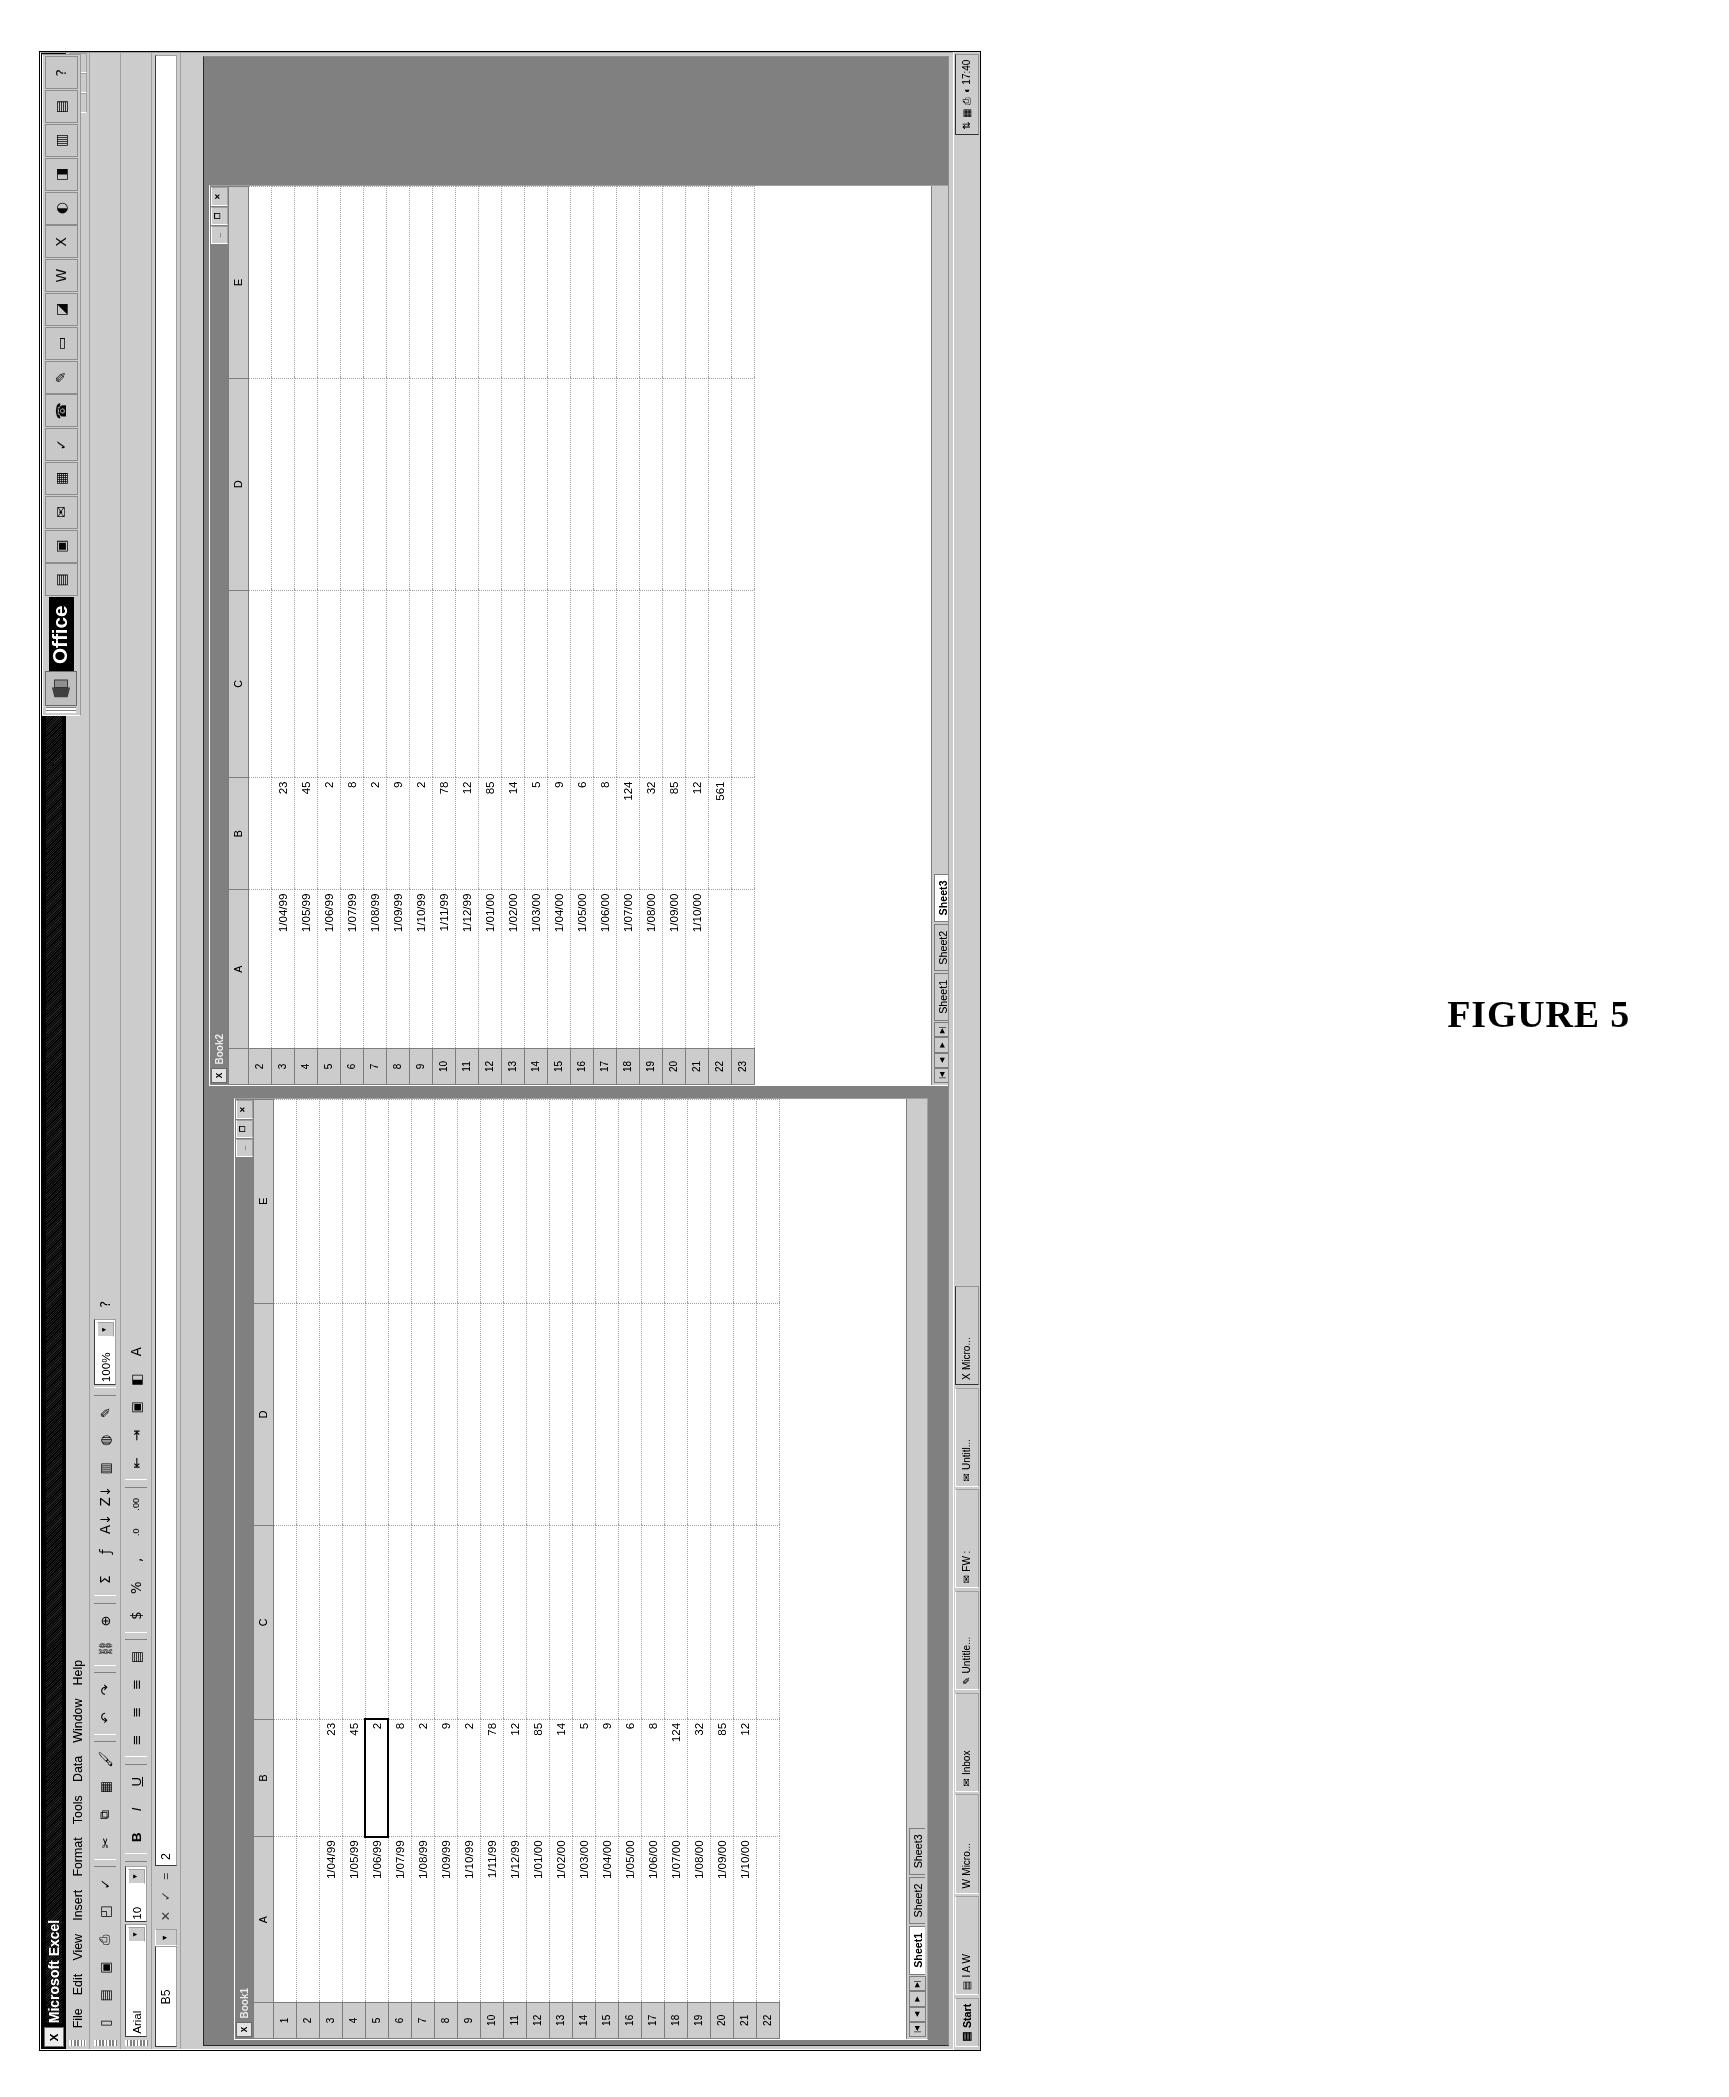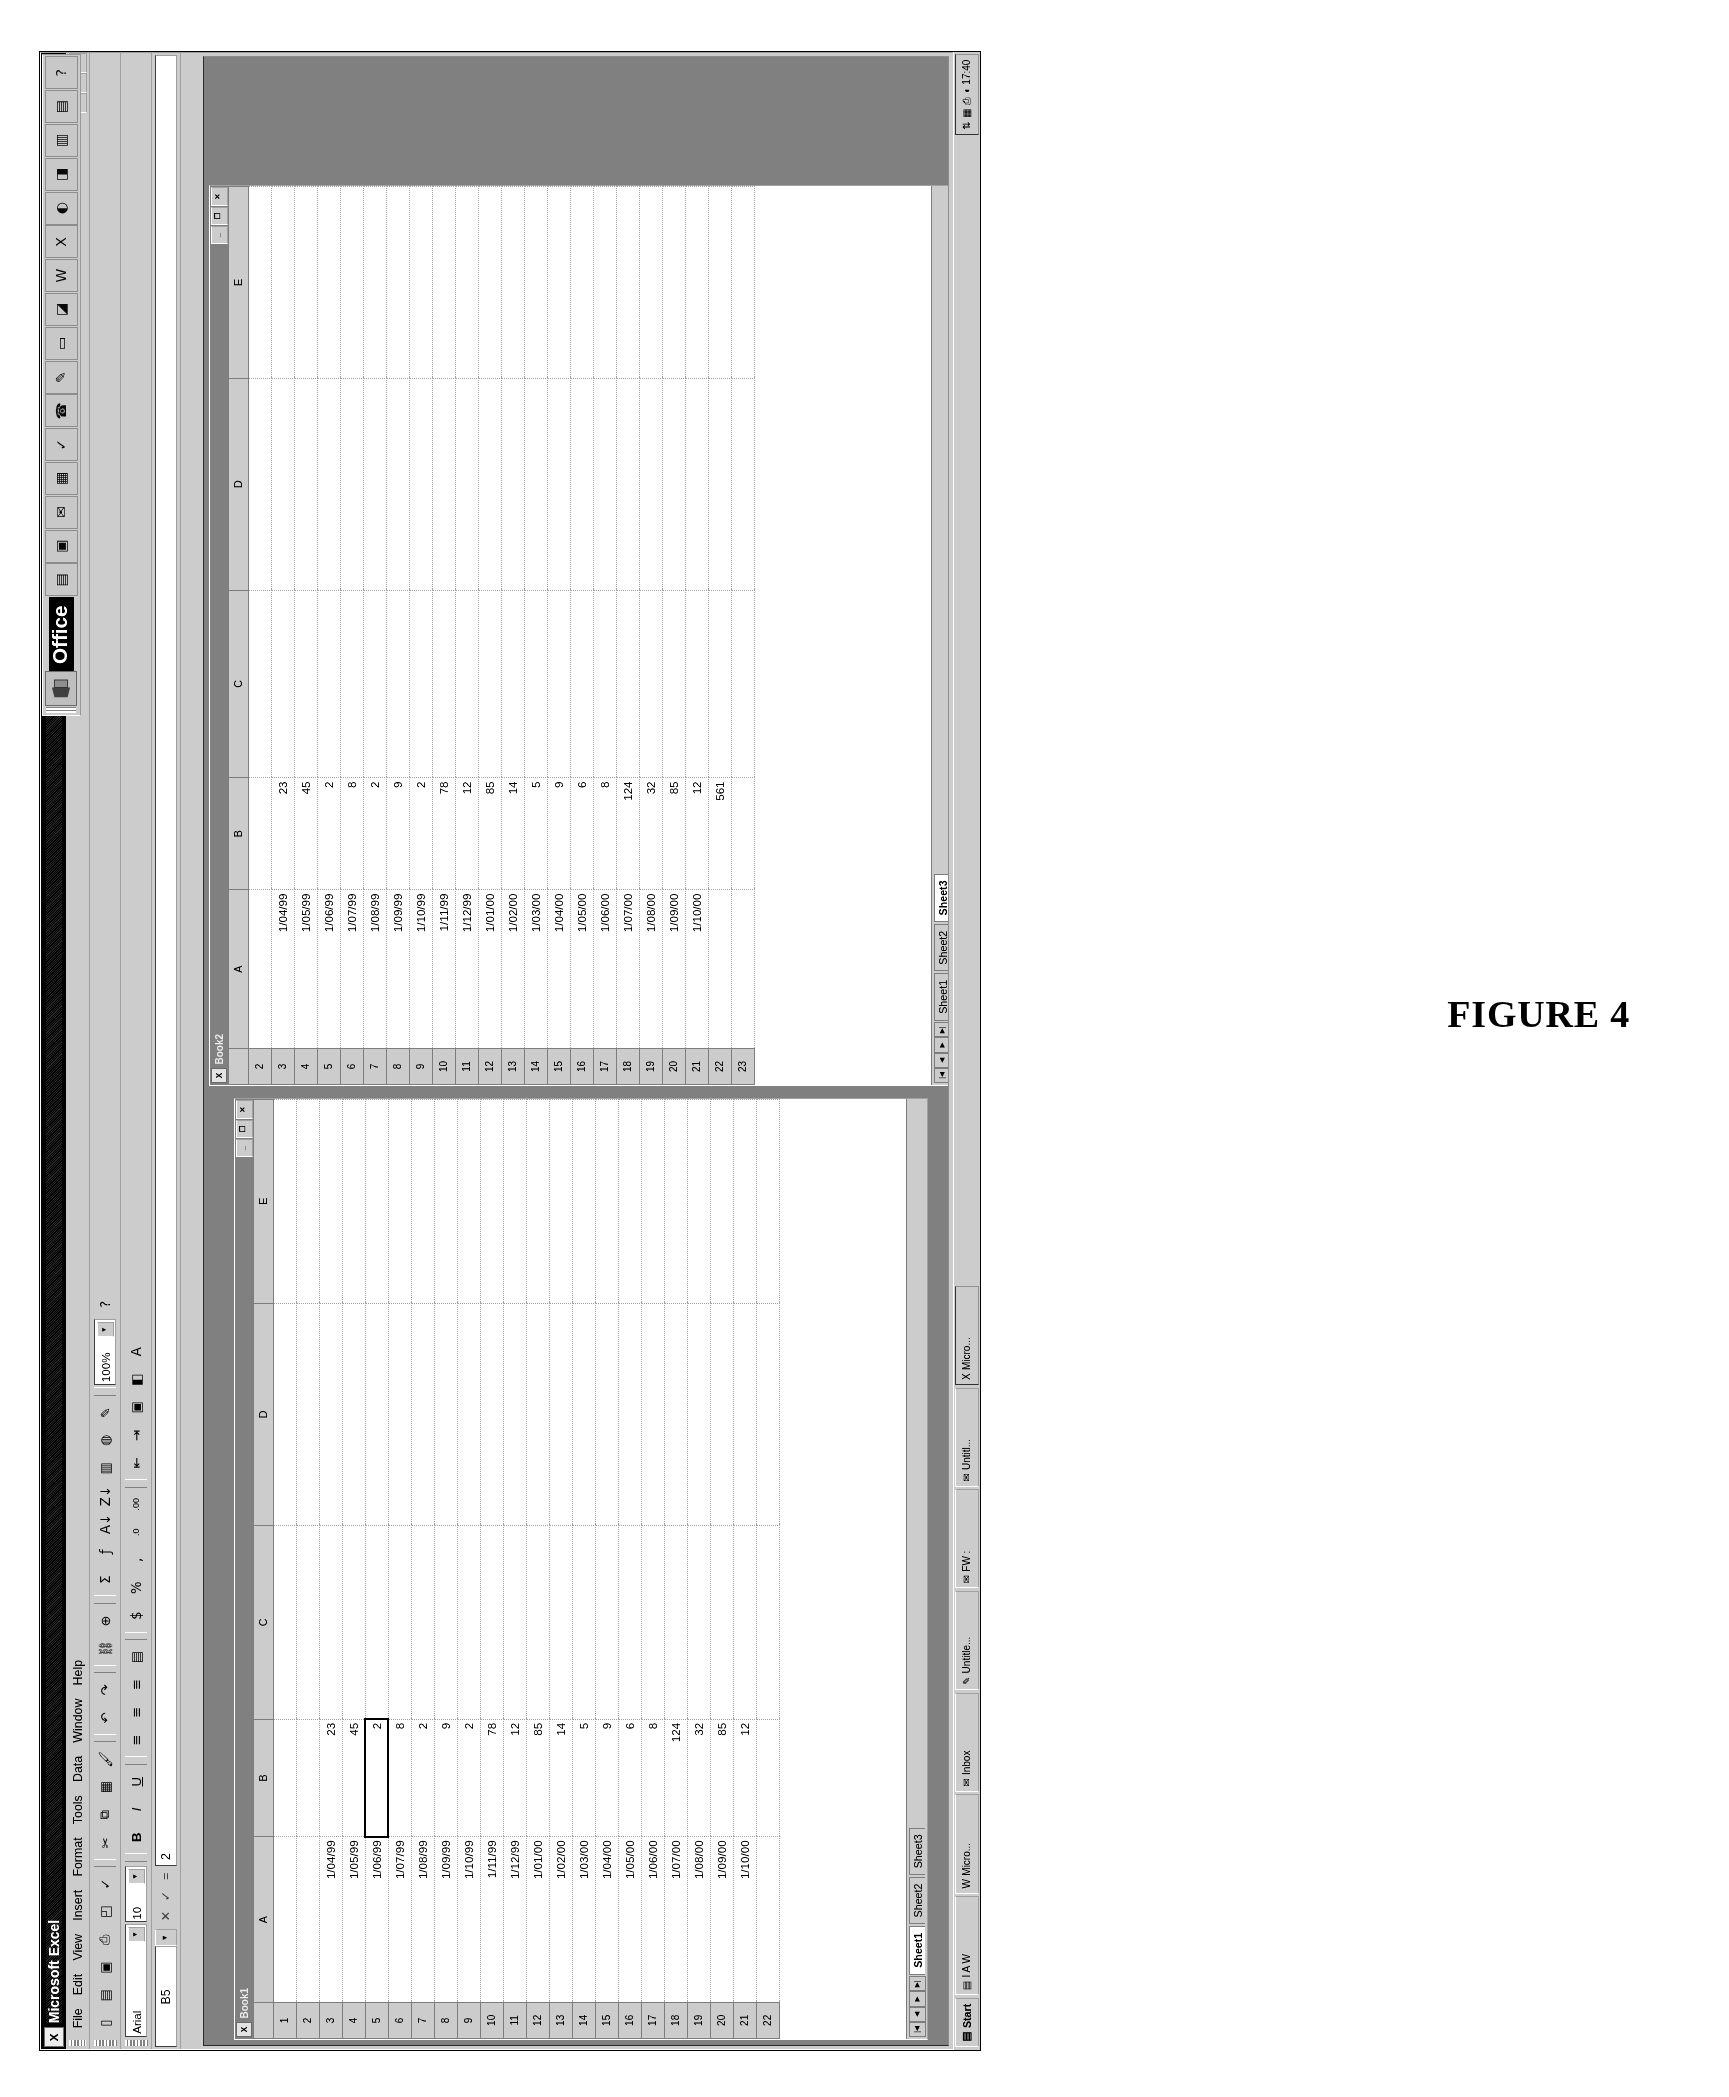--- a/index.html
+++ b/index.html
@@ -749,15 +749,15 @@
           <span>▦</span>
           <span>⎙</span>
           <span>◖</span>
           <span>17:40</span>
         </div>
       </div>
 
     </div>
   </div>
 
-  <div id="caption">FIGURE 4</div>
+  <div id="caption">FIGURE 5</div>
 </div>
 
 
 </body></html>

